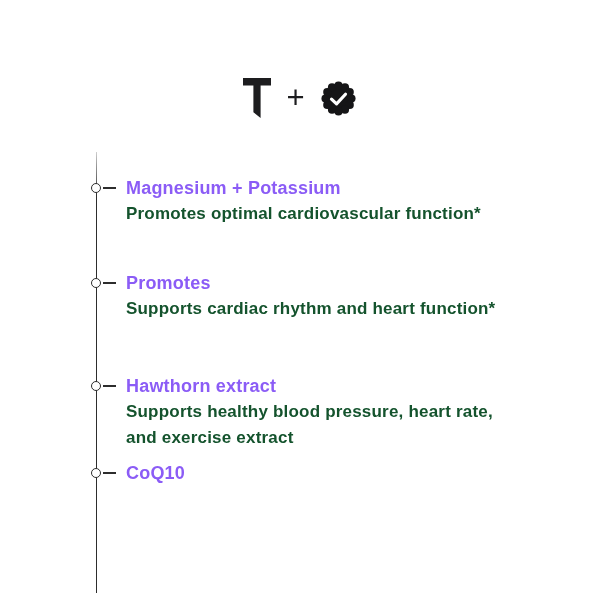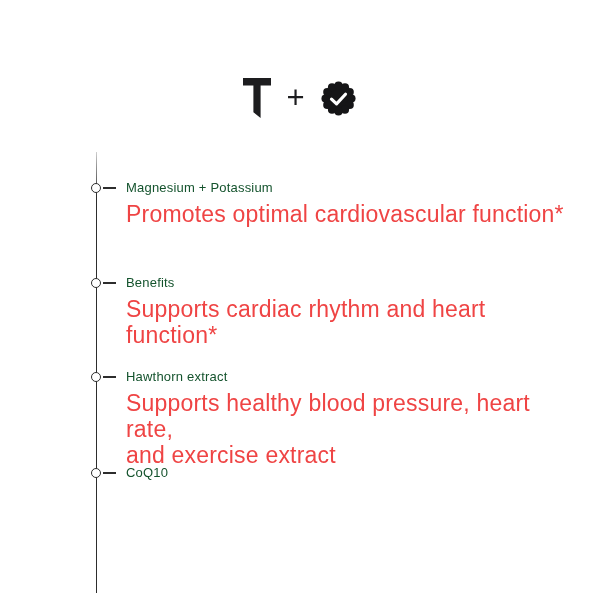--- a/index.html
+++ b/index.html
@@ -25,25 +25,25 @@
     position:absolute;left:91px;top:7.5px;width:8px;height:8px;
     border:1.6px solid #2d2d2d;border-radius:50%;background:#ffffff;
     box-sizing:content-box;
   }
   .node-tick{
     position:absolute;left:103px;top:12.3px;width:12.5px;height:1.6px;
     background:#2d2d2d;
   }
   .item-text{margin-left:126px;max-width:440px;}
   .item-name{
-    font-size:13px;line-height:26px;font-weight:400;color:#14532d;
+    font-size:18px;line-height:26px;font-weight:700;color:#8b5cf6;
     letter-spacing:.2px;white-space:pre-line;
   }
   .item-benefit{
-    font-size:23px;line-height:26px;font-weight:400;color:#ef4444;
+    font-size:17px;line-height:26px;font-weight:700;color:#14532d;
     letter-spacing:.2px;white-space:pre-line;
   }
 </style>
 </head>
 <body>
 
 <div class="page">
 
   <div class="brand-row">
     <svg class="brand-letter" width="28" height="40" viewBox="0 0 28 40" aria-hidden="true">
@@ -78,26 +78,26 @@
     <div class="item-text">
       <div class="item-name">Magnesium + Potassium</div>
       <div class="item-benefit">Promotes optimal cardiovascular function*</div>
     </div>
   </div>
 
   <div class="item" style="top:270px;">
     <span class="node"></span>
     <span class="node-tick"></span>
     <div class="item-text">
-      <div class="item-name">Benefits</div>
+      <div class="item-name">Promotes</div>
       <div class="item-benefit">Supports cardiac rhythm and heart function*</div>
     </div>
   </div>
 
-  <div class="item" style="top:364px;">
+  <div class="item" style="top:373px;">
     <span class="node"></span>
     <span class="node-tick"></span>
     <div class="item-text">
       <div class="item-name">Hawthorn extract</div>
       <div class="item-benefit">Supports healthy blood pressure, heart rate,
 and exercise extract</div>
     </div>
   </div>
 
   <div class="item" style="top:460px;">

